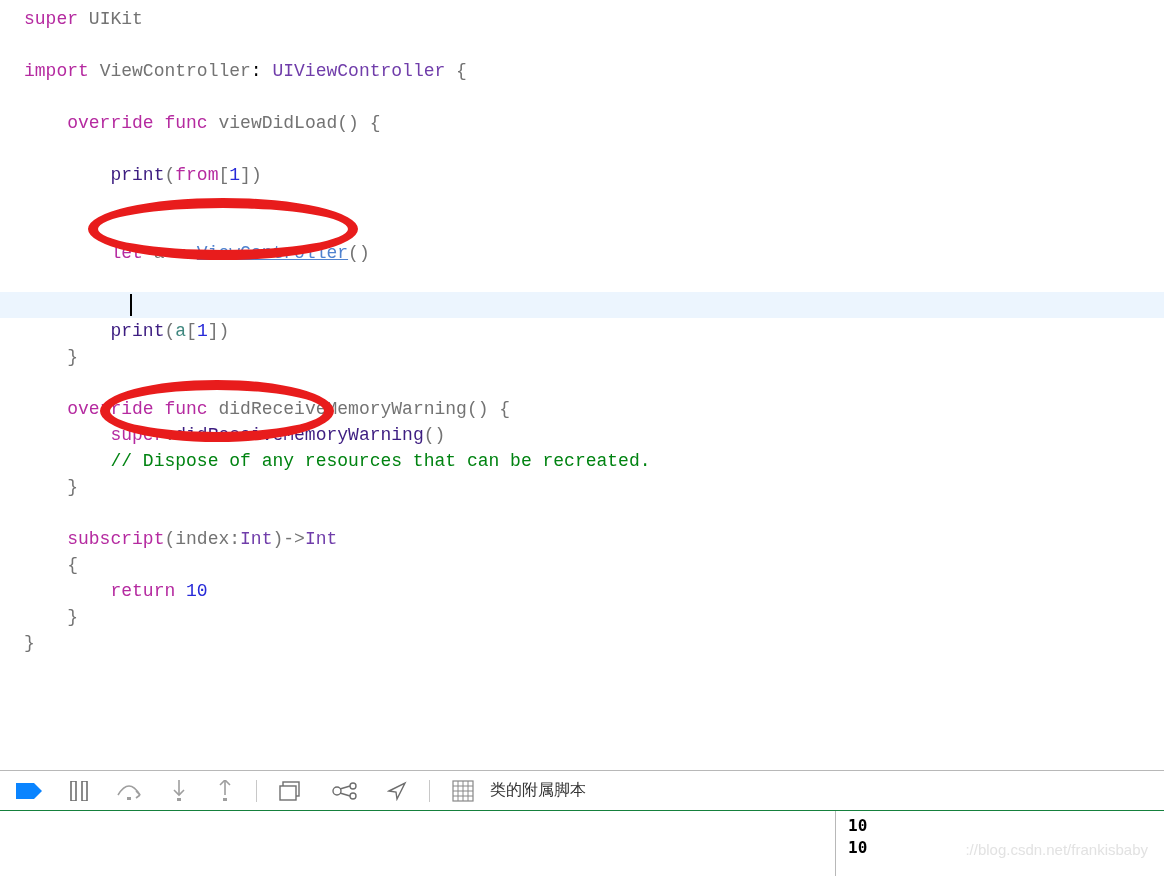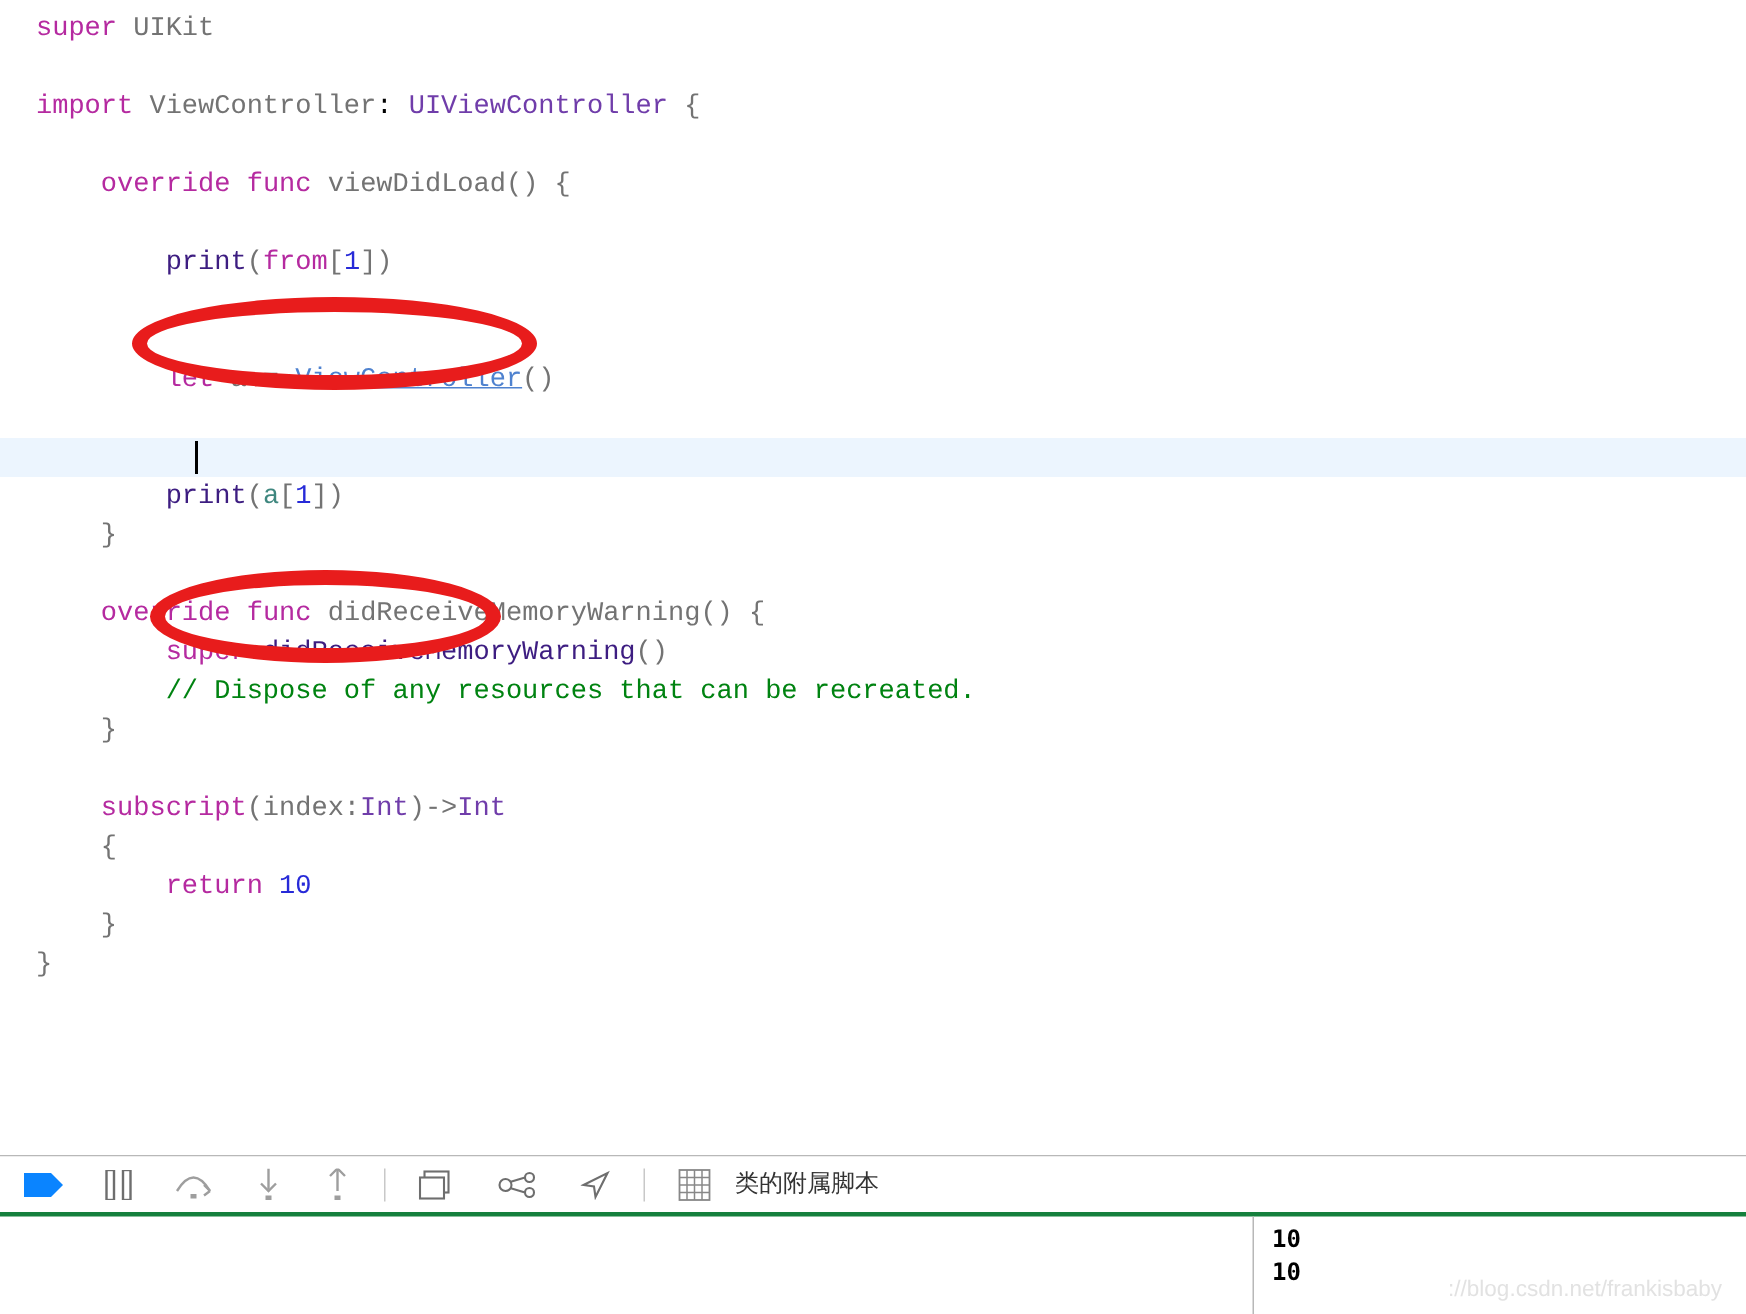--- a/index.html
+++ b/index.html
@@ -58,21 +58,21 @@
   background: #b8b8b8;
   width: 100%;
 }
 .toolbar {
   height: 40px;
   display: flex;
   align-items: center;
   padding: 0 16px;
   gap: 28px;
   background: #fff;
-  border-bottom: 3px solid #15803d;
+  border-bottom: 1px solid #15803d;
 }
 .toolbar .sep {
   width: 1px;
   height: 22px;
   background: #c8c8c8;
   margin: 0 -6px;
 }
 .tb-icon { color: #6e6e6e; display: flex; align-items: center; }
 .tb-icon.active { color: #0a84ff; }
 
@@ -89,21 +89,21 @@
   flex: 1;
   padding: 4px 12px;
   font-family: Menlo, monospace;
   font-size: 16px;
   font-weight: bold;
   line-height: 22px;
 }
 .watermark {
   position: absolute;
   right: 16px;
-  bottom: 8px;
+  bottom: 18px;
   color: #e2e2e2;
   font-family: Arial, sans-serif;
   font-size: 15px;
   pointer-events: none;
 }
 .toolbar-label {
   font-family: -apple-system, sans-serif;
   font-size: 16px;
   color: #333;
   margin-left: -12px;

